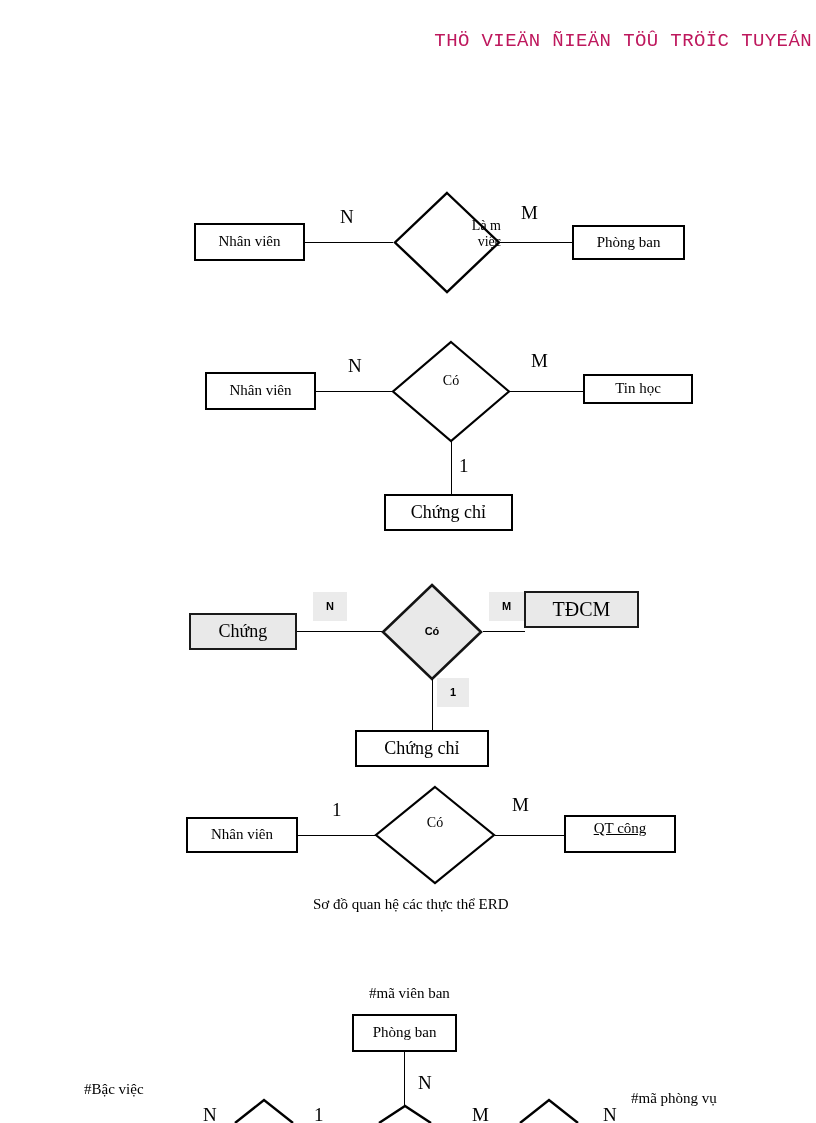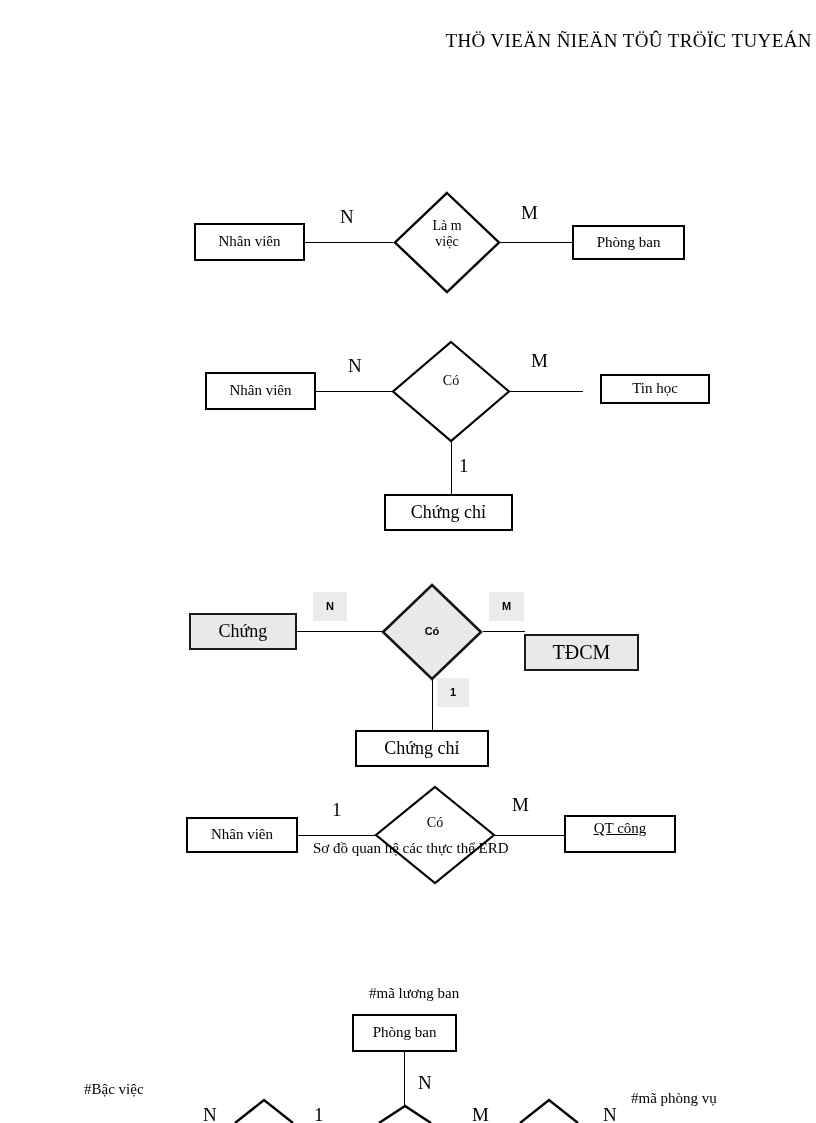--- a/index.html
+++ b/index.html
@@ -22,25 +22,25 @@
     left: 0; top: 0;
     width: 816px;
     height: 1123px;
   }
 
   
   .doc-header {
     position: absolute;
     top: 30px;
     right: 4px;
-    font-family: Liberation Serif, serif;
+    font-family: Liberation Mono, monospace;
     font-size: 19px;
     letter-spacing: 0.4px;
     white-space: nowrap;
-    color: #000000;
+    color: #be185d;
   }
 
   
   .ent {
     position: absolute;
     box-sizing: border-box;
     border: 2px solid #000;
     background: #ffffff;
     display: flex;
     align-items: center;
@@ -140,21 +140,21 @@
     <div class="ent" style="left:194px; top:223px; width:111px; height:38px;">Nhân viên</div>
 
     <div class="line-h" style="left:305px; top:242px; width:88px;"></div>
 
     <div class="card" style="left:340px; top:207px;">N</div>
 
     <div class="dia" style="left:393px; top:191px; width:108px; height:103px;">
       <svg width="108" height="103" viewBox="0 0 108 103">
         <polygon points="54,2 106,51.5 54,101 2,51.5" fill="#ffffff" stroke="#000000" stroke-width="2.4"></polygon>
       </svg>
-      <div class="dia-label" style="top:27px;">Là m
+      <div class="dia-label" style="top:27px;text-align:right;">Là m
 việc</div>
     </div>
 
     <div class="line-h" style="left:500px; top:242px; width:72px;"></div>
 
     <div class="card" style="left:521px; top:203px;">M</div>
 
     <div class="ent" style="left:572px; top:225px; width:113px; height:35px;">Phòng ban</div>
   </div>
 
@@ -170,21 +170,21 @@
       <svg width="120" height="103" viewBox="0 0 120 103">
         <polygon points="60,2 118,51.5 60,101 2,51.5" fill="#ffffff" stroke="#000000" stroke-width="2.2"></polygon>
       </svg>
       <div class="dia-label" style="top:33px;">Có</div>
     </div>
 
     <div class="line-h" style="left:510px; top:391px; width:73px;"></div>
 
     <div class="card" style="left:531px; top:351px;">M</div>
 
-    <div class="ent" style="left:600px; top:374px; width:110px; height:18px;">Tin học</div>
+    <div class="ent" style="left:583px; top:374px; width:110px; height:18px;">Tin học</div>
 
     <div class="line-v" style="left:451px; top:441px; height:54px;"></div>
 
     <div class="card" style="left:459px; top:456px;">1</div>
 
     <div class="ent" style="left:384px; top:494px; width:129px; height:37px; font-size:18px;">Chứng chỉ</div>
   </div>
 
   <div>
 
@@ -198,21 +198,21 @@
       <svg width="102" height="98" viewBox="0 0 102 98">
         <polygon points="51,2 100,49 51,96 2,49" fill="#e9e9e9" stroke="#141414" stroke-width="2.6"></polygon>
       </svg>
       <div class="dia-label" style="top:42px;">Có</div>
     </div>
 
     <div class="line-h" style="left:483px; top:631px; width:42px;"></div>
 
     <div class="card shaded" style="left:489px; top:592px;">M</div>
 
-    <div class="ent shaded" style="left:524px; top:634px; width:115px; height:37px; font-size:20px;">TÐCM</div>
+    <div class="ent shaded" style="left:524px; top:591px; width:115px; height:37px; font-size:20px;">TÐCM</div>
 
     <div class="line-v" style="left:432px; top:679px; height:52px;"></div>
 
     <div class="card shaded" style="left:437px; top:678px;">1</div>
 
     <div class="ent" style="left:355px; top:730px; width:134px; height:37px; font-size:18px;">Chứng chỉ</div>
   </div>
 
   <div>
 
@@ -229,25 +229,25 @@
       <div class="dia-label" style="top:30px;">Có</div>
     </div>
 
     <div class="line-h" style="left:495px; top:835px; width:70px;"></div>
 
     <div class="card" style="left:512px; top:795px;">M</div>
 
     <div class="ent tall-clip" style="left:564px; top:815px; width:112px; height:38px;">QT công</div>
   </div>
 
-  <div class="caption" style="left:313px; top:840px;text-align:center;">Sơ đồ quan hệ các thực thể ERD</div>
-
-  <div>
-
-    <div class="attr" style="left:369px; top:985px;">#mã lương ban</div>
+  <div class="caption" style="left:313px; top:896px;text-align:center;">Sơ đồ quan hệ các thực thể ERD</div>
+
+  <div>
+
+    <div class="attr" style="left:369px; top:985px;">#mã viên ban</div>
 
     <div class="ent" style="left:352px; top:1014px; width:105px; height:38px;">Phòng ban</div>
 
     <div class="line-v" style="left:404px; top:1052px; height:53px;"></div>
 
     <div class="card" style="left:418px; top:1073px;">N</div>
 
     <div class="attr" style="left:84px; top:1081px;">#Bậc việc</div>
 
     <div class="attr" style="left:631px; top:1090px;">#mã phòng vụ</div>

